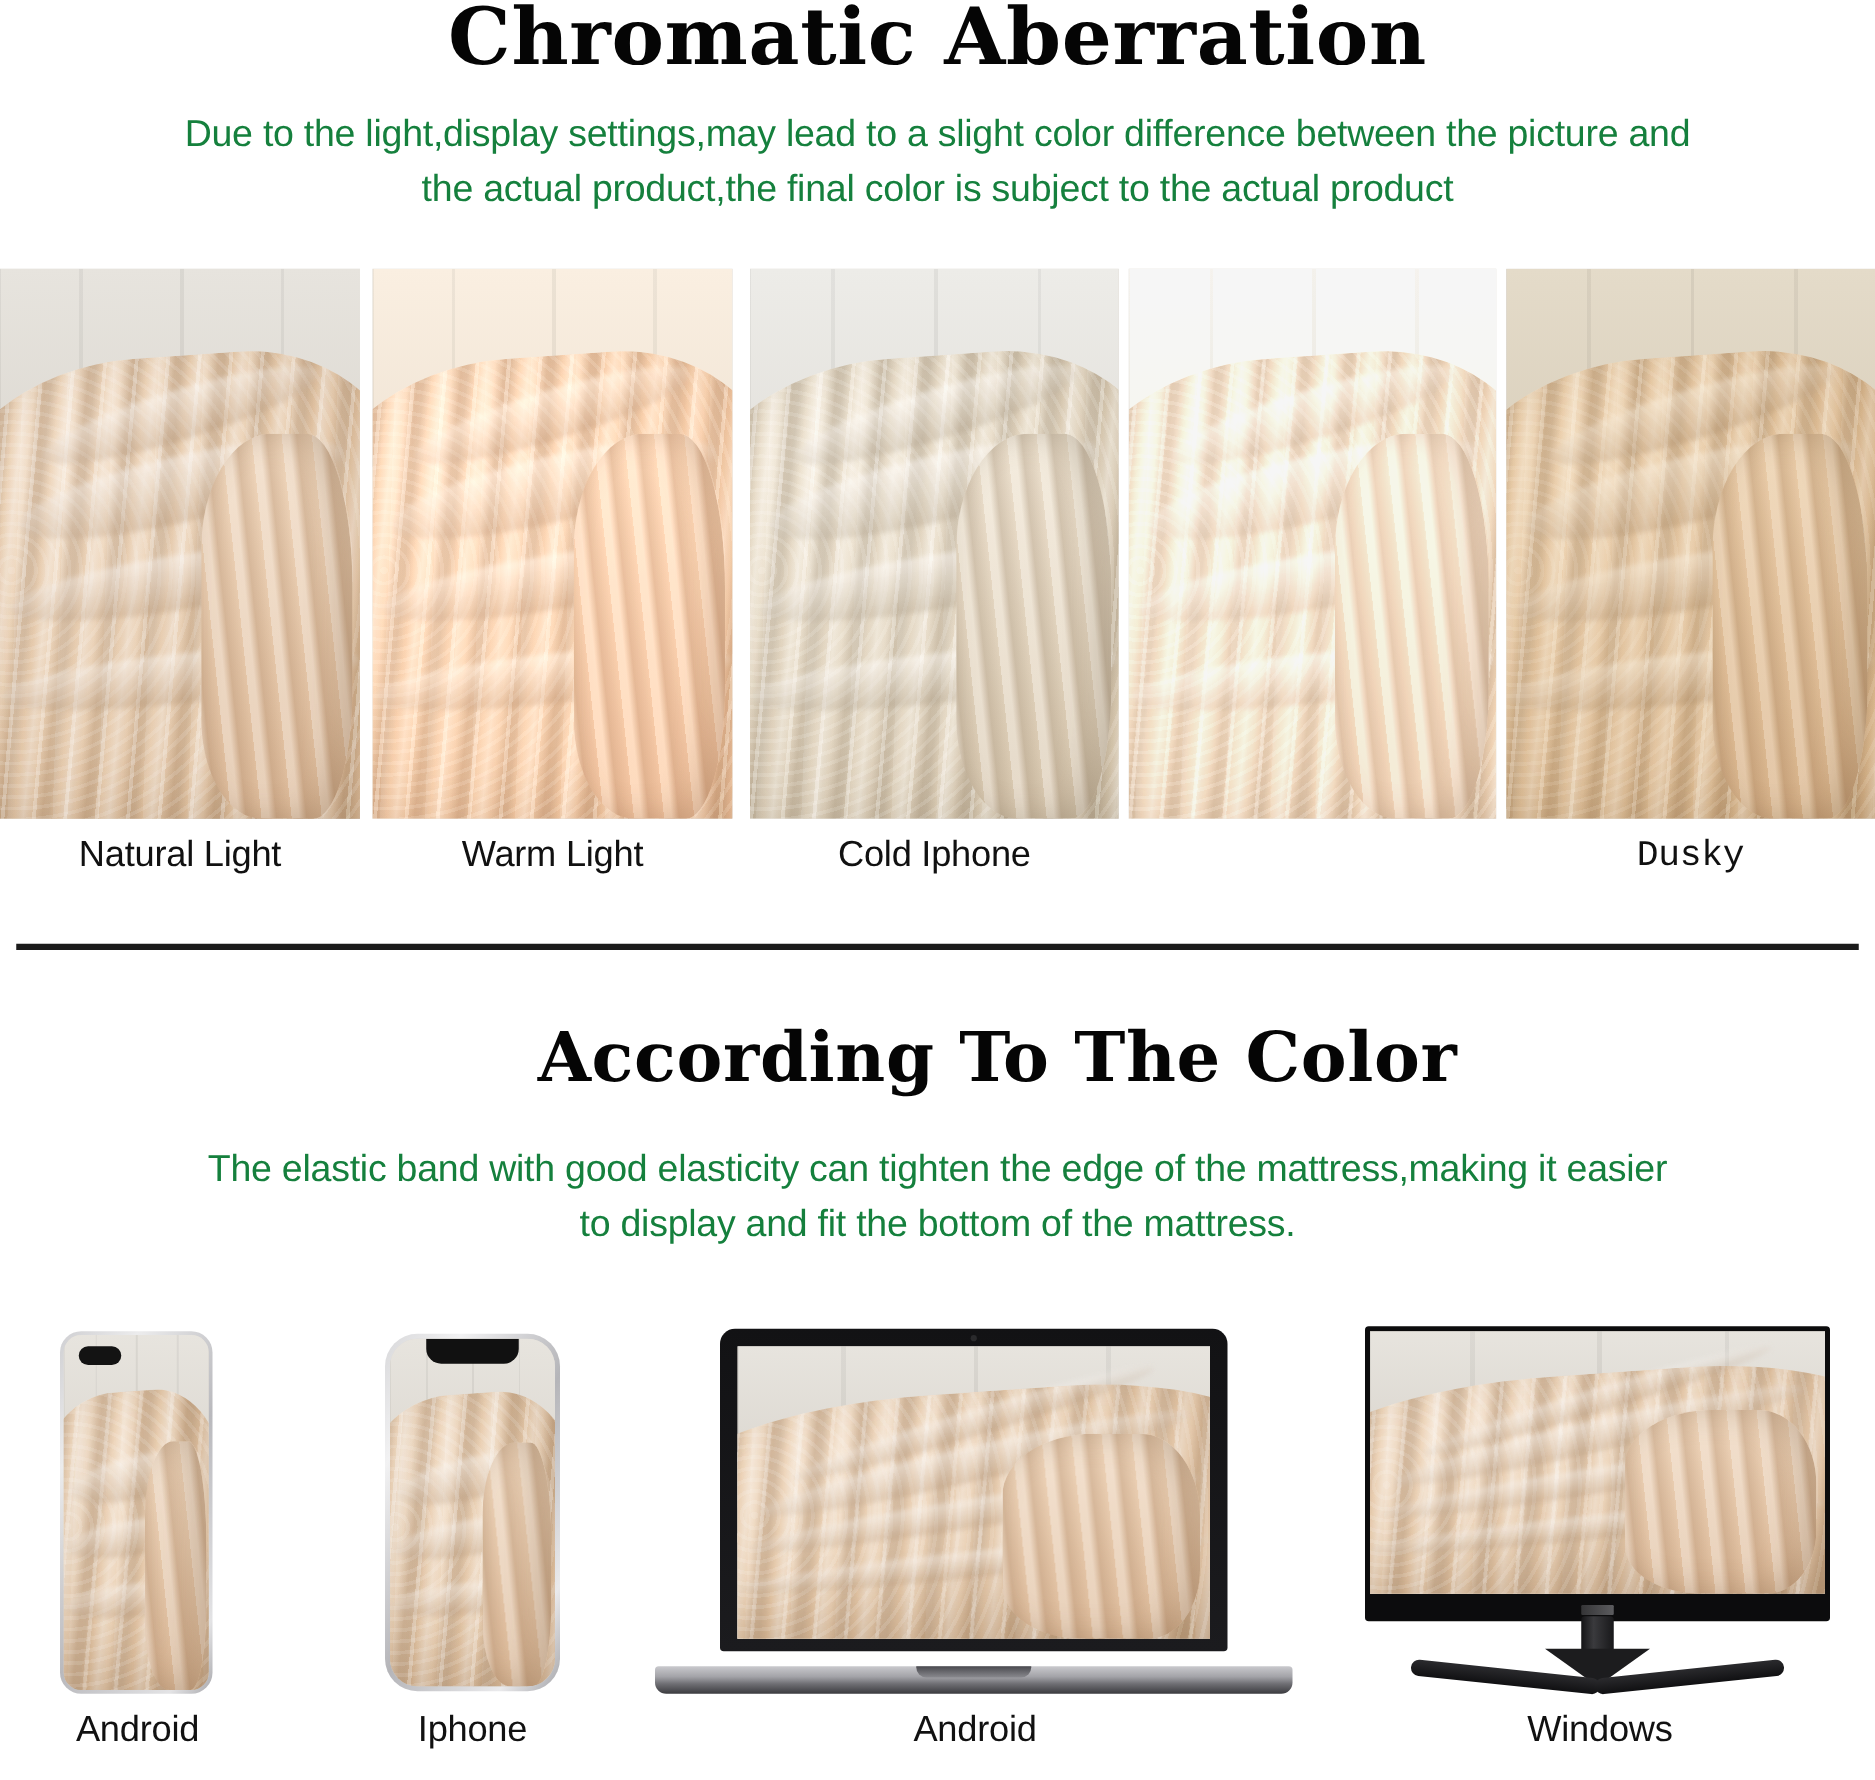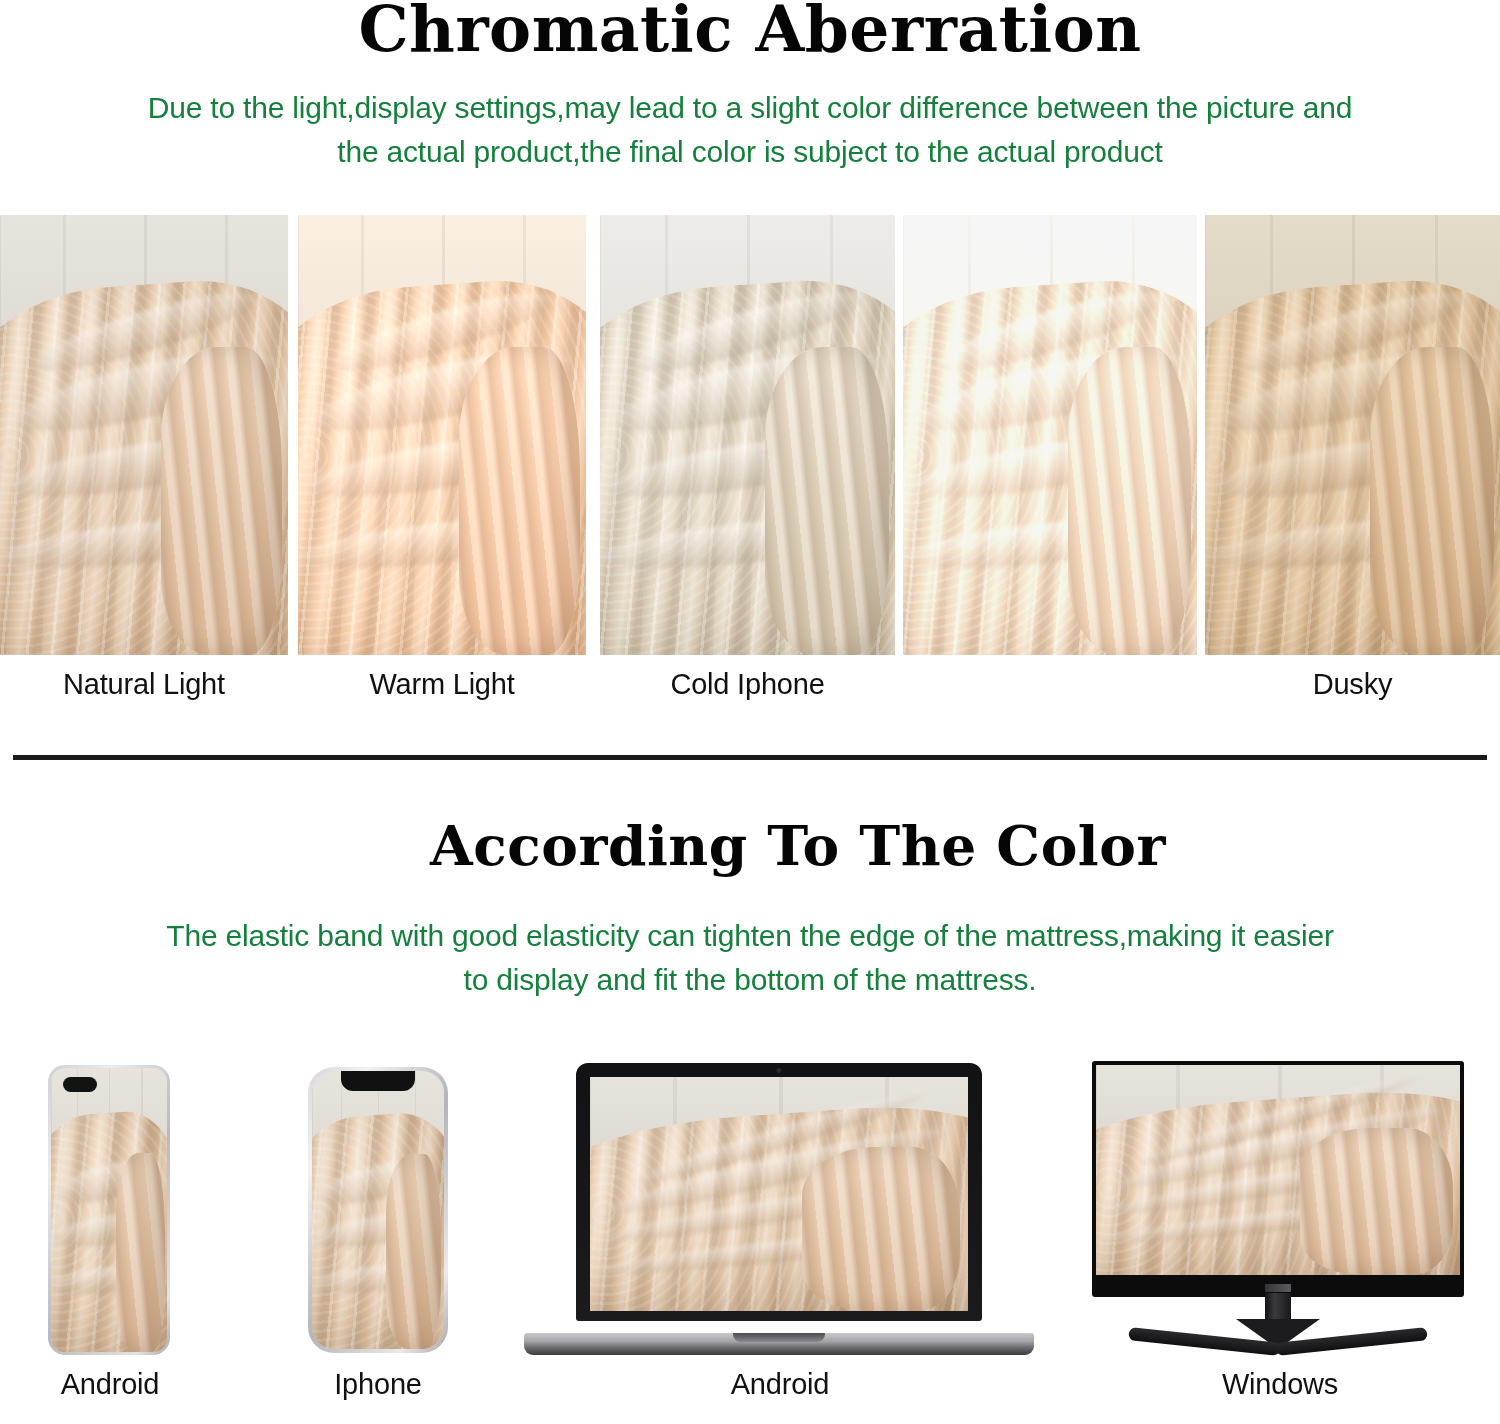--- a/index.html
+++ b/index.html
@@ -56,21 +56,21 @@
     text-align:center;
     font-size:29px;
     color:#111;
     font-family:"Liberation Sans", sans-serif;
     letter-spacing:-.2px;
   }
   .l1 { left:0;    width:288px; }
   .l2 { left:298px; width:288px; }
   .l3 { left:600px; width:295px; }
   .l4 { left:903px; width:294px; }
-  .l5 { left:1205px; width:295px; }
+  .l5 { left:1205px; width:295px;font-family:Liberation Mono, monospace; }
 
   .divider {
     position:absolute; left:13px; top:755px;
     width:1474px; height:5px;
     background:#1b1b1b;
   }
 
   
   .scene { position:absolute; inset:0; overflow:hidden; }
   .wall {

